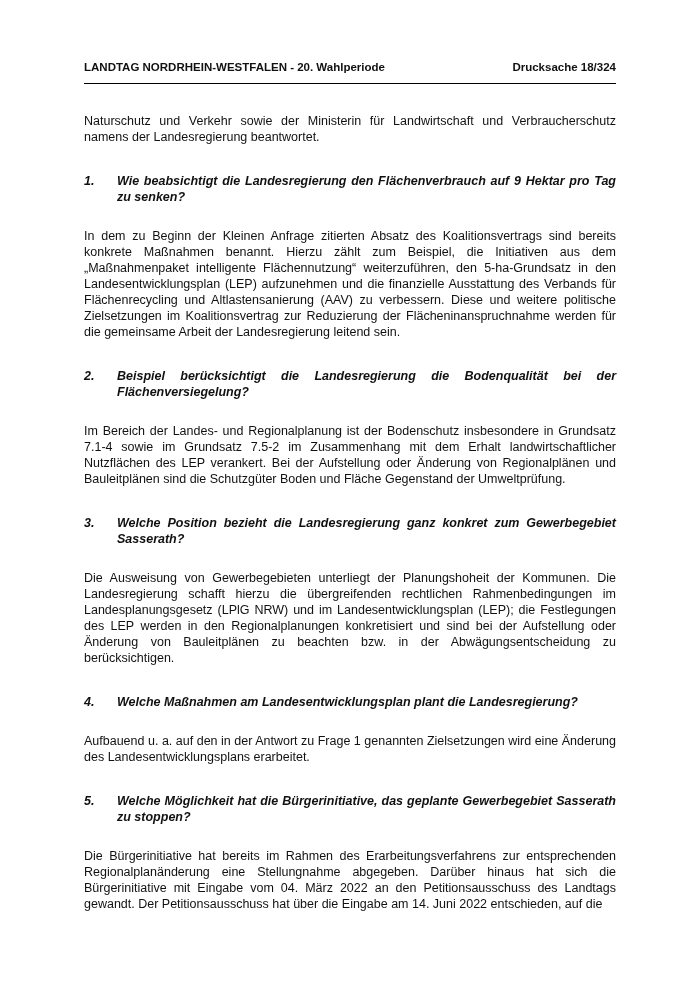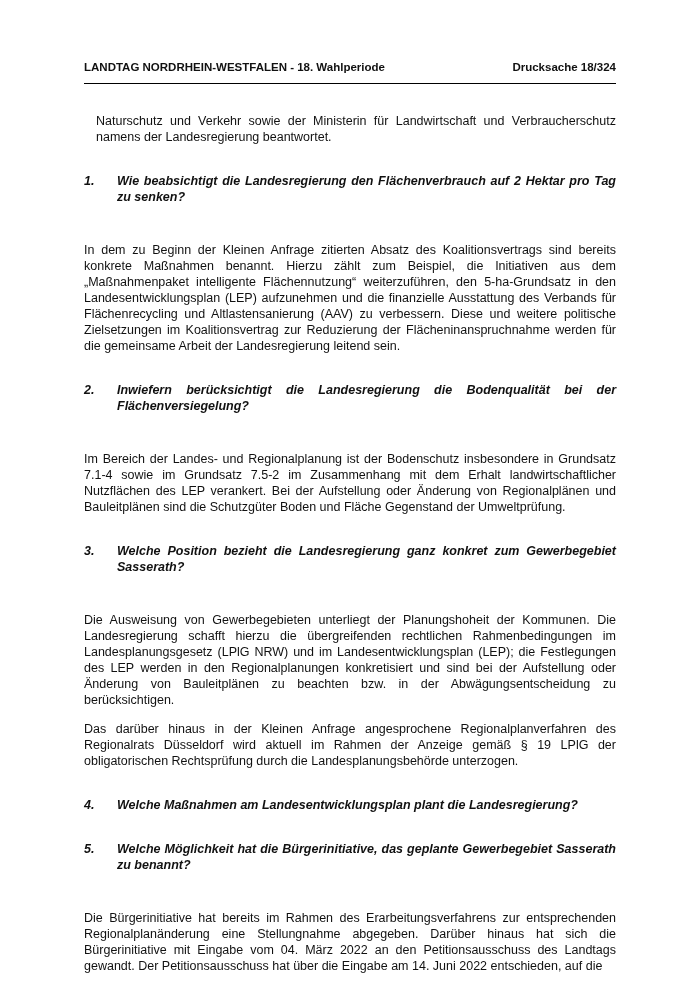--- a/index.html
+++ b/index.html
@@ -31,81 +31,80 @@
     border-top: 1.6px solid #000000;
     margin-top: 9px;
   }
   .doc-body {
     font-size: 12.5px;
     line-height: 16px;
   }
   .intro-para {
     margin-top: 29px;
     text-align: justify;
-    margin-left: 12px;
   }
   .question {
     display: flex;
     margin-top: 28px;
     font-weight: bold;
     font-style: italic;
   }
   .q-num {
     flex: 0 0 33px;
     width: 33px;
   }
   .q-text {
     flex: 1 1 auto;
     text-align: justify;
   }
   .answer-para {
-    margin-top: 37px;
+    margin-top: 23px;
     text-align: justify;
   }
   .answer-para + .answer-para {
     margin-top: 13px;
   }
 </style>
 </head>
 <body>
 
 <div class="page">
 
   <header class="doc-header">
-    <span>LANDTAG NORDRHEIN-WESTFALEN - 18. Wahlperiode</span>
+    <span>LANDTAG NORDRHEIN-WESTFALEN - 20. Wahlperiode</span>
     <span>Drucksache 18/324</span>
   </header>
 
   <hr class="header-rule">
 
   <main class="doc-body">
     <p class="intro-para">Naturschutz und Verkehr sowie der Ministerin für Landwirtschaft und Verbraucherschutz namens der Landesregierung beantwortet.</p>
 
     <div id="sections">
         <div class="question">
           <span class="q-num">1.</span>
-          <span class="q-text">Wie beabsichtigt die Landesregierung den Flächenverbrauch auf 2 Hektar pro Tag zu senken?</span>
+          <span class="q-text">Wie beabsichtigt die Landesregierung den Flächenverbrauch auf 9 Hektar pro Tag zu senken?</span>
         </div>
         <p class="answer-para">In dem zu Beginn der Kleinen Anfrage zitierten Absatz des Koalitionsvertrags sind bereits konkrete Maßnahmen benannt. Hierzu zählt zum Beispiel, die Initiativen aus dem „Maßnahmenpaket intelligente Flächennutzung“ weiterzuführen, den 5-ha-Grundsatz in den Landesentwicklungsplan (LEP) aufzunehmen und die finanzielle Ausstattung des Verbands für Flächenrecycling und Altlastensanierung (AAV) zu verbessern. Diese und weitere politische Zielsetzungen im Koalitionsvertrag zur Reduzierung der Flächeninanspruchnahme werden für die gemeinsame Arbeit der Landesregierung leitend sein.</p>
         <div class="question">
           <span class="q-num">2.</span>
-          <span class="q-text">Inwiefern berücksichtigt die Landesregierung die Bodenqualität bei der Flächenversiegelung?</span>
+          <span class="q-text">Beispiel berücksichtigt die Landesregierung die Bodenqualität bei der Flächenversiegelung?</span>
         </div>
         <p class="answer-para">Im Bereich der Landes- und Regionalplanung ist der Bodenschutz insbesondere in Grundsatz 7.1-4 sowie im Grundsatz 7.5-2 im Zusammenhang mit dem Erhalt landwirtschaftlicher Nutzflächen des LEP verankert. Bei der Aufstellung oder Änderung von Regionalplänen und Bauleitplänen sind die Schutzgüter Boden und Fläche Gegenstand der Umweltprüfung.</p>
         <div class="question">
           <span class="q-num">3.</span>
           <span class="q-text">Welche Position bezieht die Landesregierung ganz konkret zum Gewerbegebiet Sasserath?</span>
         </div>
         <p class="answer-para">Die Ausweisung von Gewerbegebieten unterliegt der Planungshoheit der Kommunen. Die Landesregierung schafft hierzu die übergreifenden rechtlichen Rahmenbedingungen im Landesplanungsgesetz (LPlG NRW) und im Landesentwicklungsplan (LEP); die Festlegungen des LEP werden in den Regionalplanungen konkretisiert und sind bei der Aufstellung oder Änderung von Bauleitplänen zu beachten bzw. in der Abwägungsentscheidung zu berücksichtigen.</p>
-        <p class="answer-para">Das darüber hinaus in der Kleinen Anfrage angesprochene Regionalplanverfahren des Regionalrats Düsseldorf wird aktuell im Rahmen der Anzeige gemäß § 19 LPlG der obligatorischen Rechtsprüfung durch die Landesplanungsbehörde unterzogen.</p>
         <div class="question">
           <span class="q-num">4.</span>
           <span class="q-text">Welche Maßnahmen am Landesentwicklungsplan plant die Landesregierung?</span>
         </div>
+        <p class="answer-para">Aufbauend u. a. auf den in der Antwort zu Frage 1 genannten Zielsetzungen wird eine Änderung des Landesentwicklungsplans erarbeitet.</p>
         <div class="question">
           <span class="q-num">5.</span>
-          <span class="q-text">Welche Möglichkeit hat die Bürgerinitiative, das geplante Gewerbegebiet Sasserath zu benannt?</span>
+          <span class="q-text">Welche Möglichkeit hat die Bürgerinitiative, das geplante Gewerbegebiet Sasserath zu stoppen?</span>
         </div>
         <p class="answer-para">Die Bürgerinitiative hat bereits im Rahmen des Erarbeitungsverfahrens zur entsprechenden Regionalplanänderung eine Stellungnahme abgegeben. Darüber hinaus hat sich die Bürgerinitiative mit Eingabe vom 04. März 2022 an den Petitionsausschuss des Landtags gewandt. Der Petitionsausschuss hat über die Eingabe am 14. Juni 2022 entschieden, auf die</p>
       </div>
   </main>
 
 </div>
 
 </body></html>

